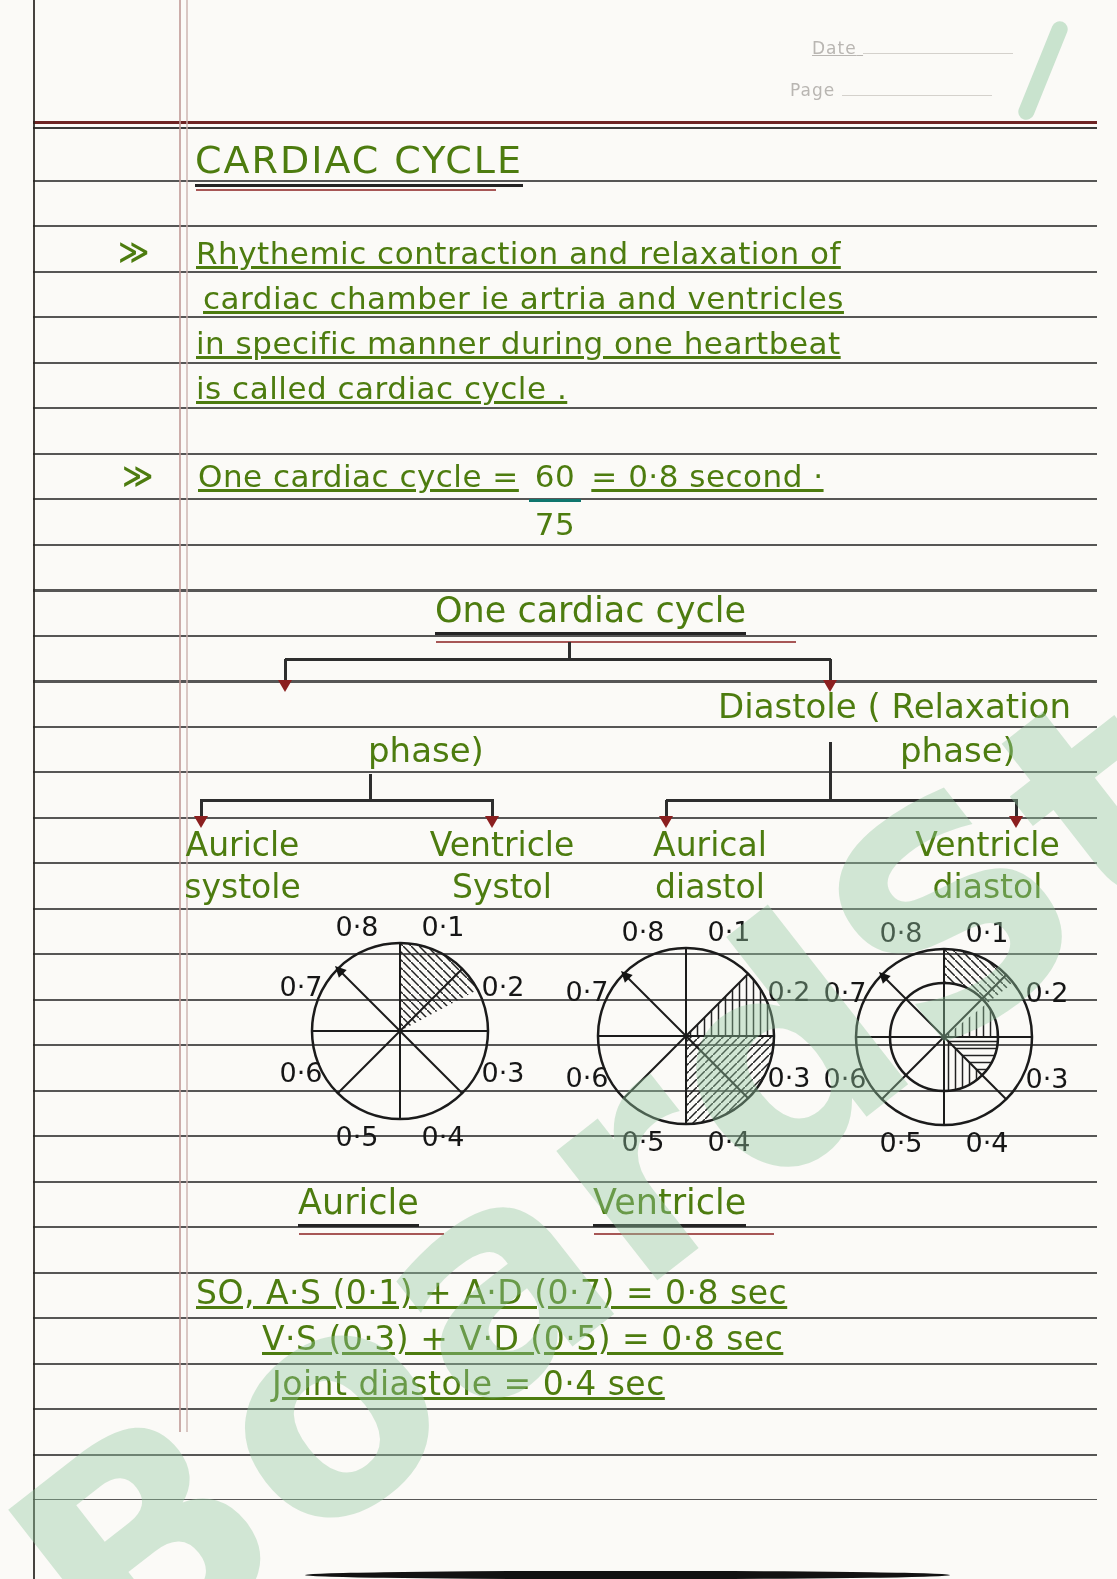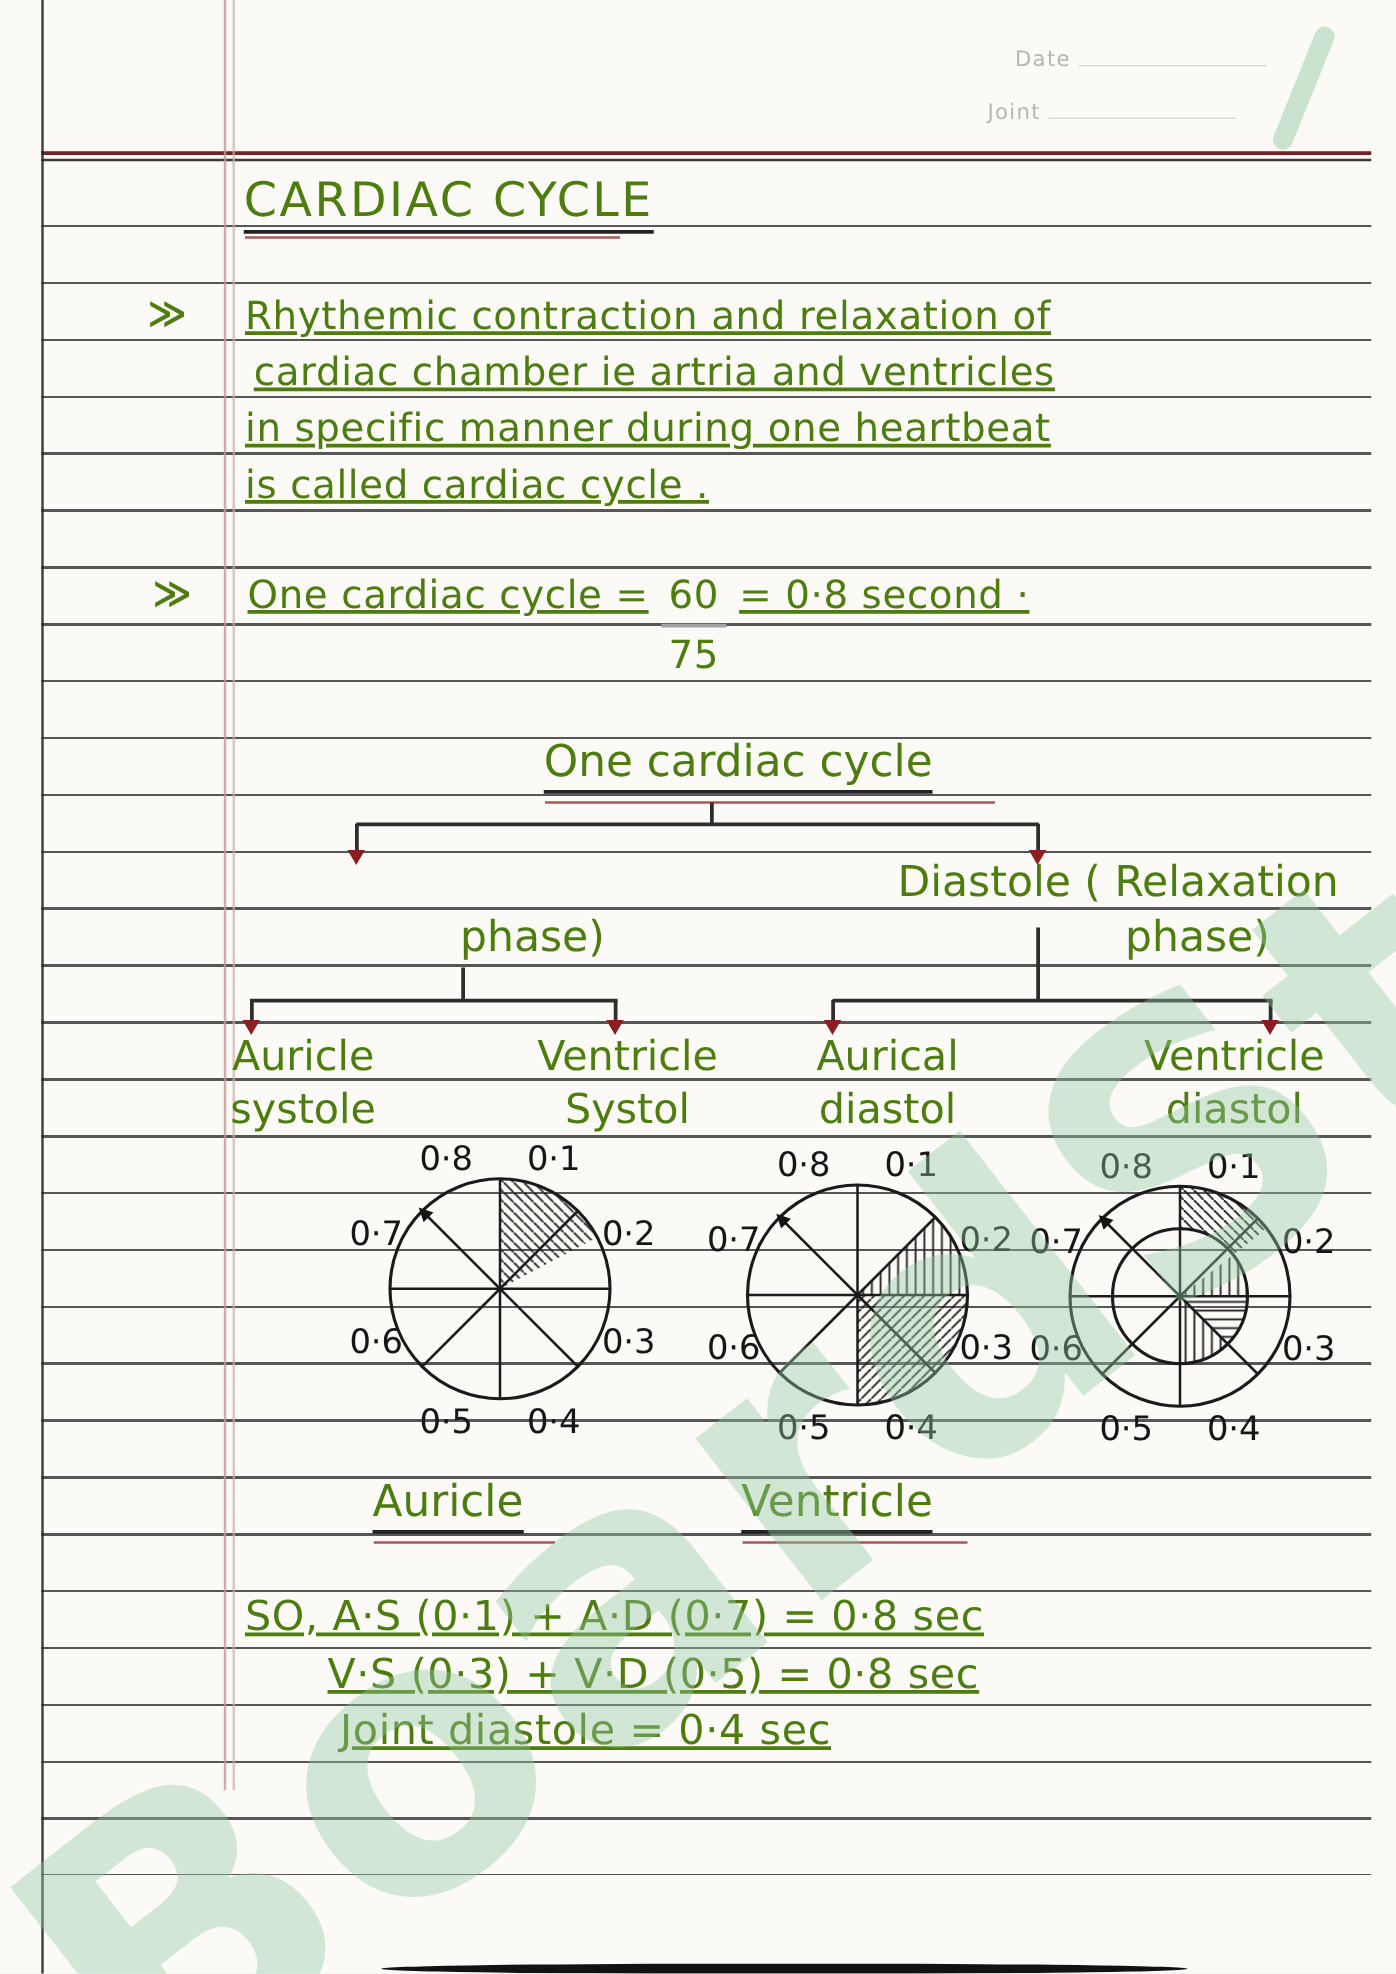--- a/index.html
+++ b/index.html
@@ -12,21 +12,21 @@
   .abs{position:absolute;}
   .ink{color:#4d7c0f;white-space:nowrap;}
   .row{font-size:31px;line-height:41px;letter-spacing:.5px;text-decoration:underline;}
   .hline{background:#2e2e2e;height:2.5px;}
   .vline{background:#2e2e2e;width:2.5px;}
   .arrow-down{width:0;height:0;border-left:7px solid transparent;border-right:7px solid transparent;border-top:12px solid #8b1f1f;}
   .underline2{border-bottom:3px solid #242424;padding-bottom:2px;}
   .redline{height:2px;background:#8b2020;opacity:.75;}
   .bullet{font-size:30px;font-weight:bold;}
   .fracwrap{display:inline-block;text-align:center;vertical-align:top;margin:0 10px;}
-  .fracnum{display:block;border-bottom:3px solid #a3a3a3;padding:0 6px 2px 6px;}
+  .fracnum{display:block;border-bottom:3px solid #0f766e;padding:0 6px 2px 6px;}
   .fracden{display:block;padding-top:2px;}
   .leaf{text-align:center;font-size:33px;line-height:42px;}
   .faint{color:#b9b6b2;font-size:17px;letter-spacing:1px;}
   .faint .blank{display:inline-block;width:150px;border-bottom:1.5px solid #d4d1cc;height:14px;}
   svg text{font-family:"DejaVu Sans","Liberation Sans",sans-serif;}
   #watermark{
     font-size:300px;font-weight:bold;letter-spacing:6px;white-space:nowrap;
     color:rgba(147,201,160,0.40);
     transform:rotate(-38deg);transform-origin:0 0;
     pointer-events:none;z-index:50;
@@ -40,26 +40,26 @@
   <div class="abs" style="left:33px;top:180px;width:1064px;height:1320px;
               background:repeating-linear-gradient(to bottom, rgba(45,45,45,.8) 0 2px, transparent 2px 45.5px);"></div>
 
   <div class="abs" style="left:33px;top:121px;width:1064px;height:2.5px;background:#6e2424;"></div>
   <div class="abs" style="left:33px;top:127px;width:1064px;height:2px;background:#3a3a3a;"></div>
 
   <div class="abs" style="left:33px;top:0;width:2px;height:1579px;background:#26221f;opacity:.85;"></div>
   <div class="abs" style="left:179px;top:0;width:1.5px;height:1432px;background:#c09a96;opacity:.8;"></div>
   <div class="abs" style="left:186px;top:0;width:1.5px;height:1432px;background:#cbb0ac;opacity:.7;"></div>
 
-  <div class="abs faint" style="left:812px;top:38px;">
+  <div class="abs faint" style="left:812px;top:38px;text-decoration:underline;">
     <span>Date</span>
     <span class="blank"></span>
   </div>
   <div class="abs faint" style="left:790px;top:80px;">
-    <span>Joint</span>
+    <span>Page</span>
     <span class="blank"></span>
   </div>
 
   <div class="abs ink" style="left:195px;top:138px;font-size:38px;letter-spacing:2px;">
     <span class="underline2">CARDIAC CYCLE</span>
   </div>
   <div class="abs redline" style="left:196px;top:189px;width:300px;"></div>
 
   <div class="abs ink bullet" style="left:118px;top:234px;">≫</div>
   <div class="abs ink row" style="left:196px;top:233px;">Rhythemic contraction and relaxation of</div>

